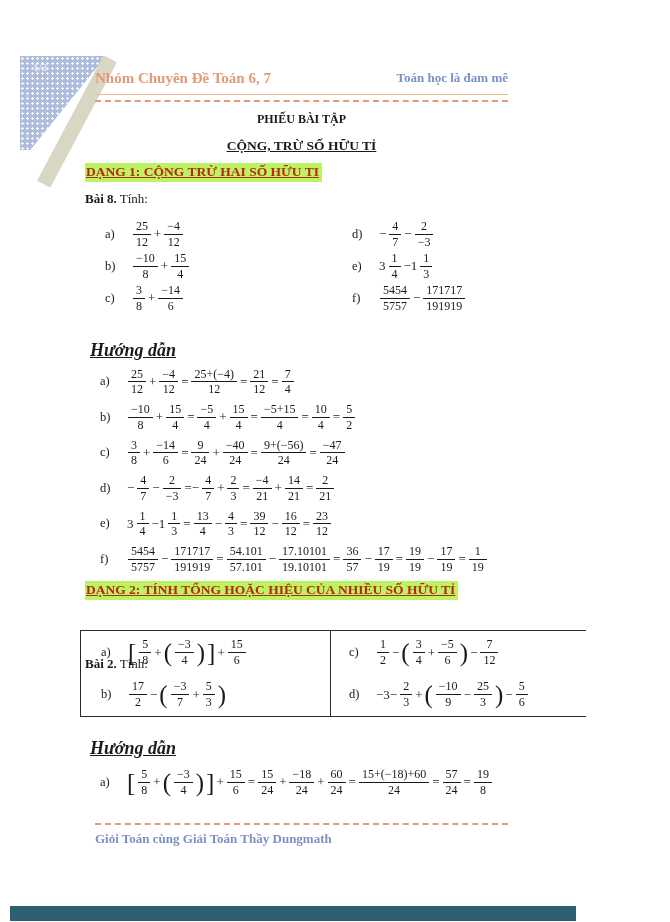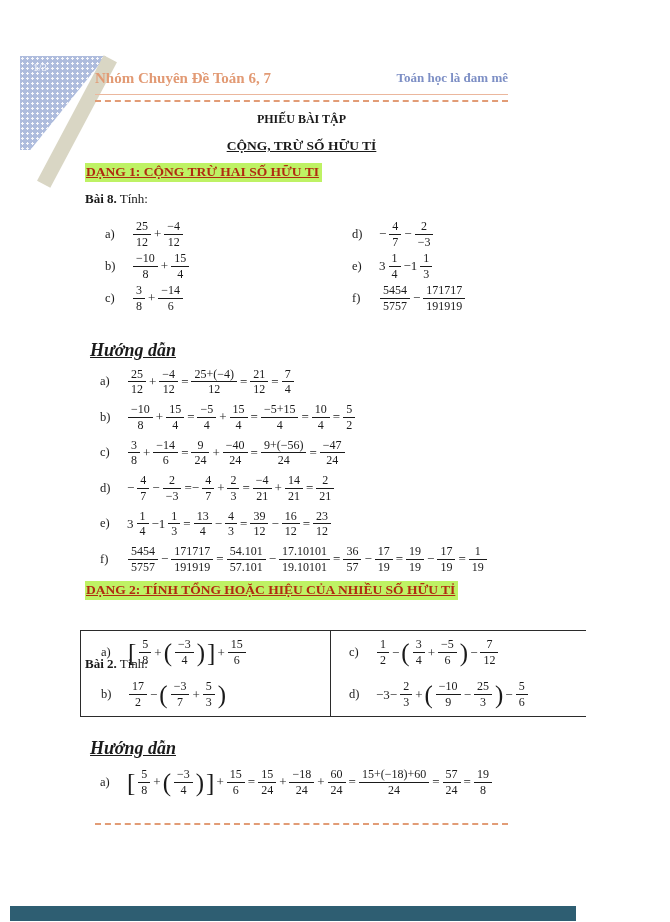--- a/index.html
+++ b/index.html
@@ -598,15 +598,16 @@
           <span class="tx">=</span>
           <span class="frac">
             <span class="num">19</span>
             <span class="den">8</span>
           </span>
         </span>
       </div>
     </div>
 
   <div class="footer-rule"></div>
+  <div class="footer-credit">Giỏi Toán cùng Giải Toán Thầy Dungmath</div>
   <div class="footer-bar"></div>
 
 </div>
 
 </body></html>

